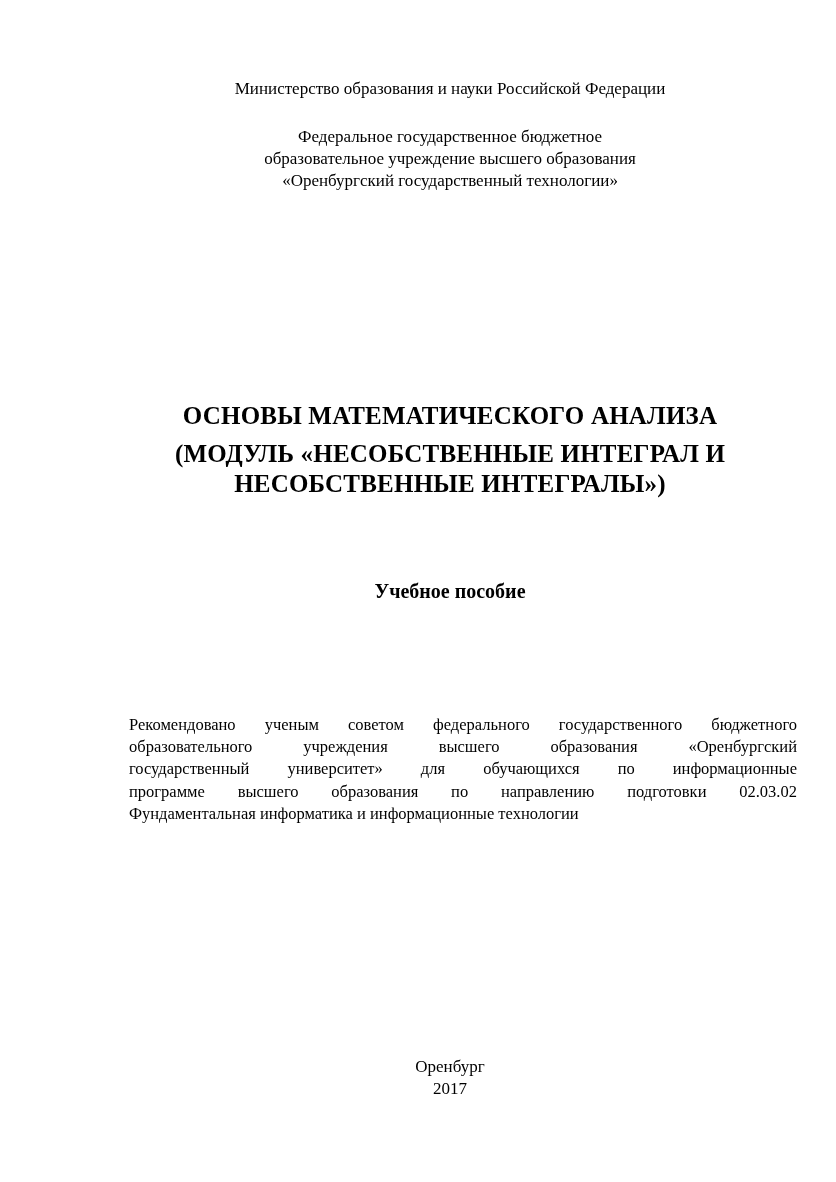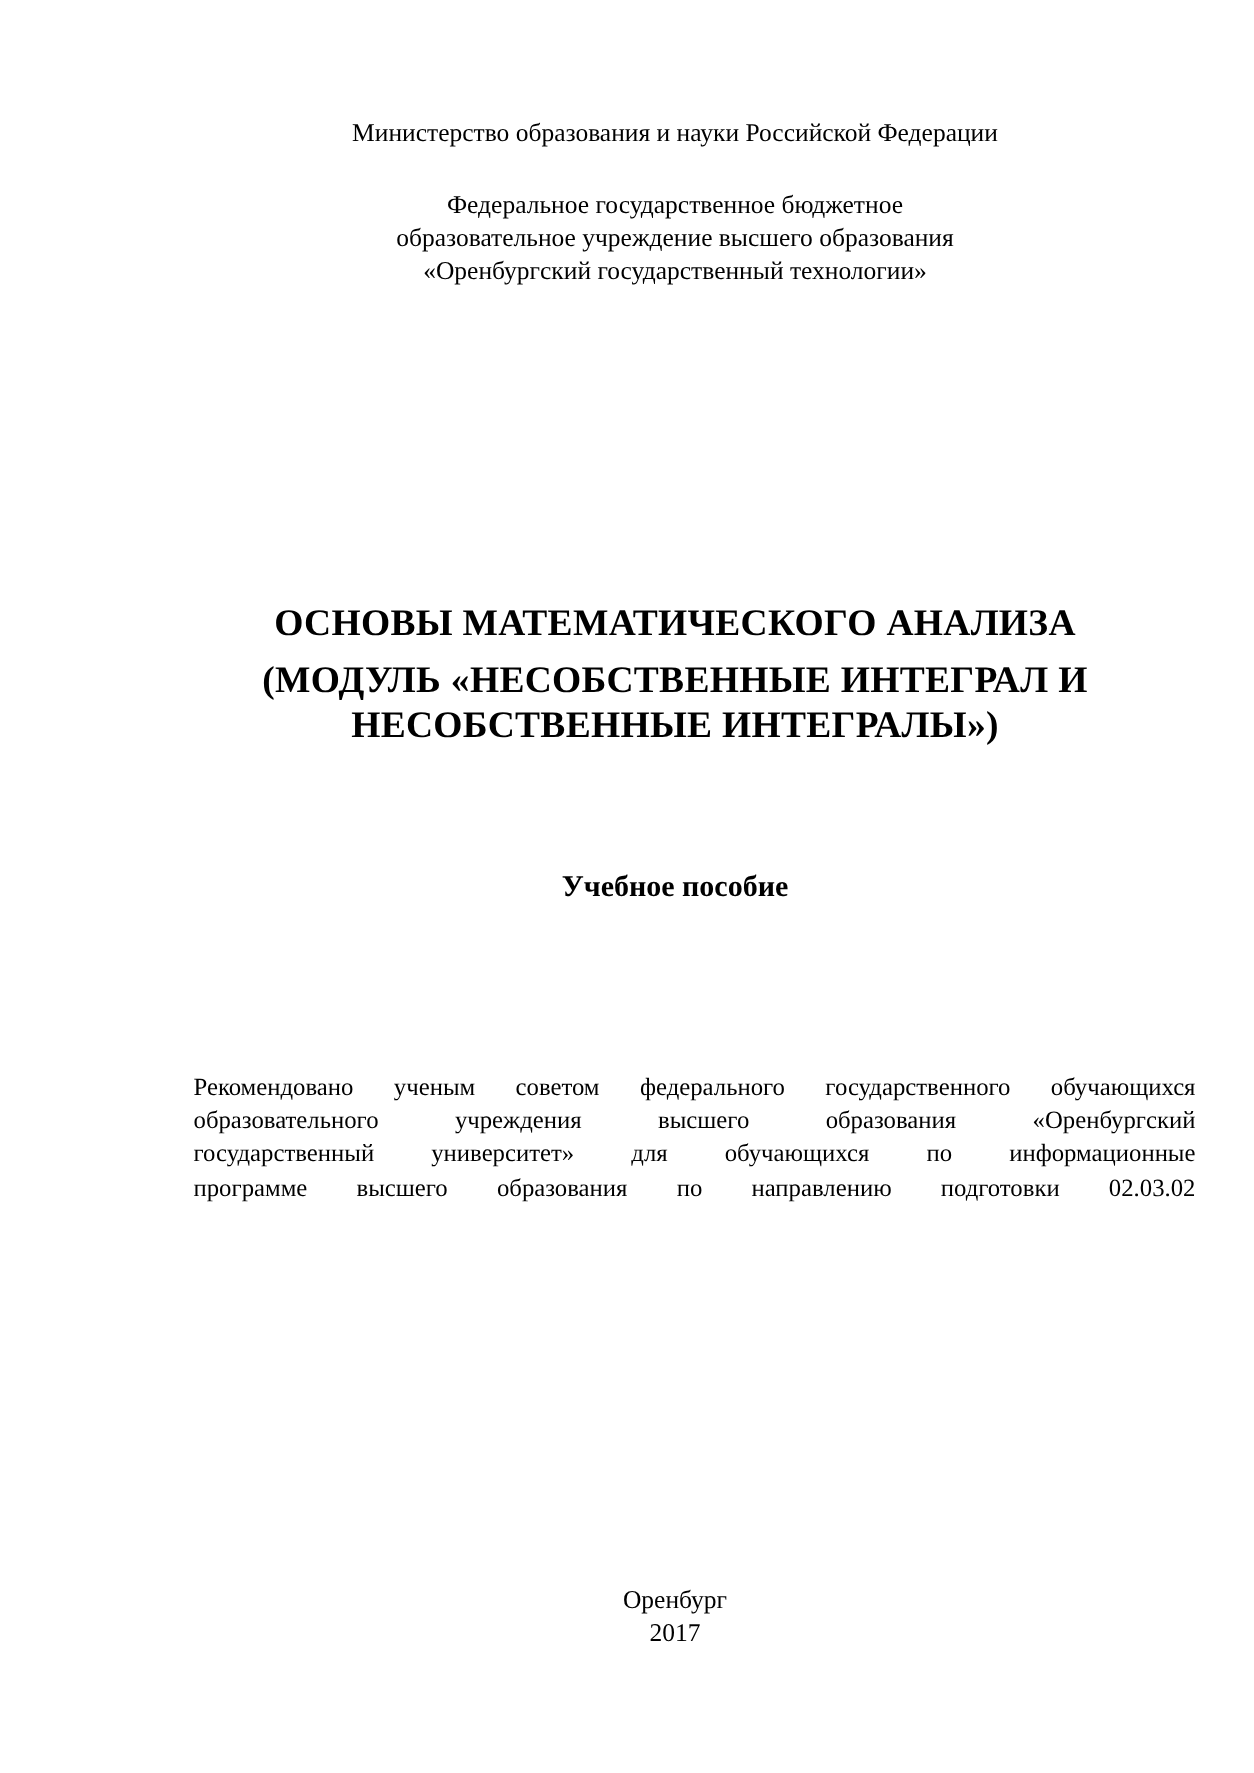--- a/index.html
+++ b/index.html
@@ -46,21 +46,22 @@
   <div class="line inst inst2">образовательное учреждение высшего образования</div>
   <div class="line inst inst3">«Оренбургский государственный технологии»</div>
 
   <div class="line title t1">ОСНОВЫ МАТЕМАТИЧЕСКОГО АНАЛИЗА</div>
   <div class="line title t2">(МОДУЛЬ «НЕСОБСТВЕННЫЕ ИНТЕГРАЛ И</div>
   <div class="line title t3">НЕСОБСТВЕННЫЕ ИНТЕГРАЛЫ»)</div>
 
   <div class="line subtitle">Учебное пособие</div>
 
   <div class="recommend">
-    <span>Рекомендовано ученым советом федерального государственного обучающихся</span>
+    <span>Рекомендовано ученым советом федерального государственного бюджетного</span>
     <span>образовательного учреждения высшего образования «Оренбургский</span>
     <span>государственный университет» для обучающихся по информационные</span>
     <span>программе высшего образования по направлению подготовки 02.03.02</span>
+    <span class="last">Фундаментальная информатика и информационные технологии</span>
   </div>
 
   <div class="line city">Оренбург</div>
   <div class="line year">2017</div>
 </div>
 
 </body></html>

